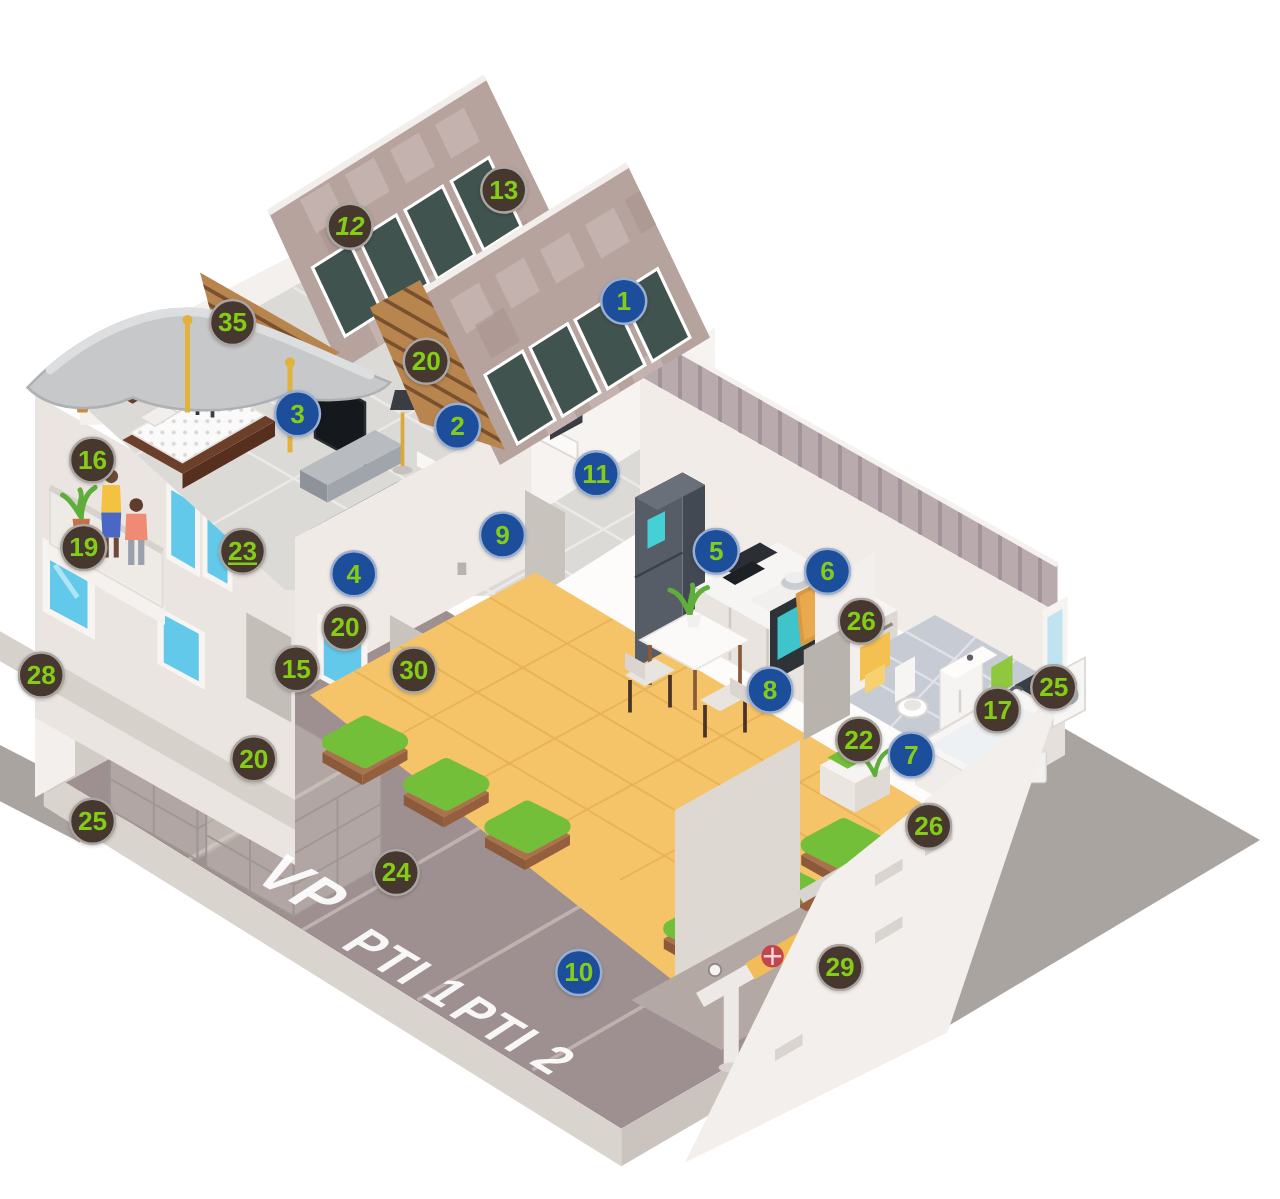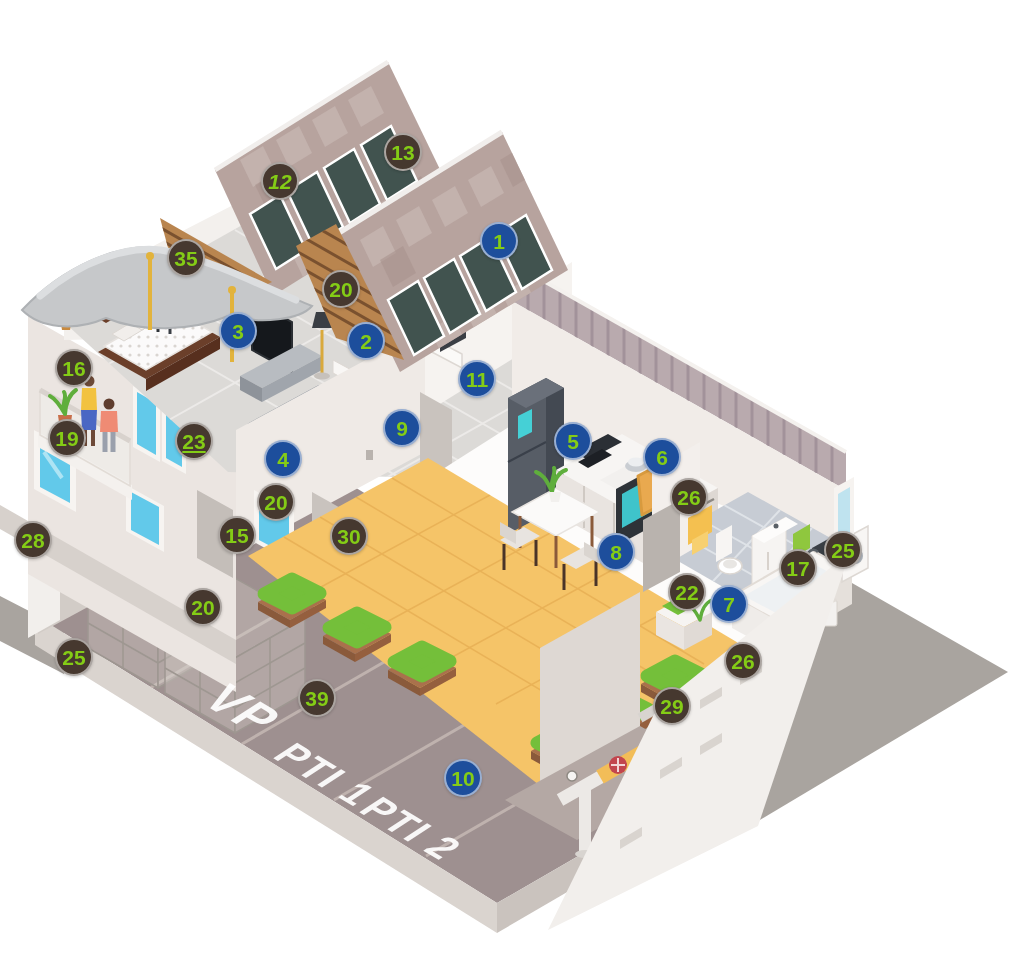--- a/index.html
+++ b/index.html
@@ -571,22 +571,22 @@
       <div class="marker brown" style="left: 341px; top: 289px;">20</div>
       <div class="marker brown" style="left: 237px; top: 535px;">15</div>
       <div class="marker brown" style="left: 74px; top: 368px; text-align: right;">16</div>
       <div class="marker brown" style="left: 798px; top: 568px;">17</div>
       <div class="marker brown" style="left: 276px; top: 502px;">20</div>
       <div class="marker brown" style="left: 67px; top: 438px;">19</div>
       <div class="marker brown" style="left: 203px; top: 607px; text-align: right;">20</div>
       <div class="marker brown" style="left: 843px; top: 550px;">25</div>
       <div class="marker brown" style="left: 687px; top: 592px;">22</div>
       <div class="marker brown" style="left: 194px; top: 441px; text-decoration: underline;">23</div>
-      <div class="marker brown" style="left: 317px; top: 698px;">39</div>
+      <div class="marker brown" style="left: 317px; top: 698px;">24</div>
       <div class="marker brown" style="left: 74px; top: 657px;">25</div>
       <div class="marker brown" style="left: 689px; top: 497px;">26</div>
       <div class="marker brown" style="left: 743px; top: 661px;">26</div>
       <div class="marker brown" style="left: 186px; top: 258px;">35</div>
       <div class="marker brown" style="left: 33px; top: 540px;">28</div>
-      <div class="marker brown" style="left: 672px; top: 706px;">29</div>
-      <div class="marker brown" style="left: 349px; top: 536px; text-align: right;">30</div>
+      <div class="marker brown" style="left: 672px; top: 774px;">29</div>
+      <div class="marker brown" style="left: 331px; top: 536px; text-align: right;">30</div>
     </div>
 </div>
 
 </body></html>

